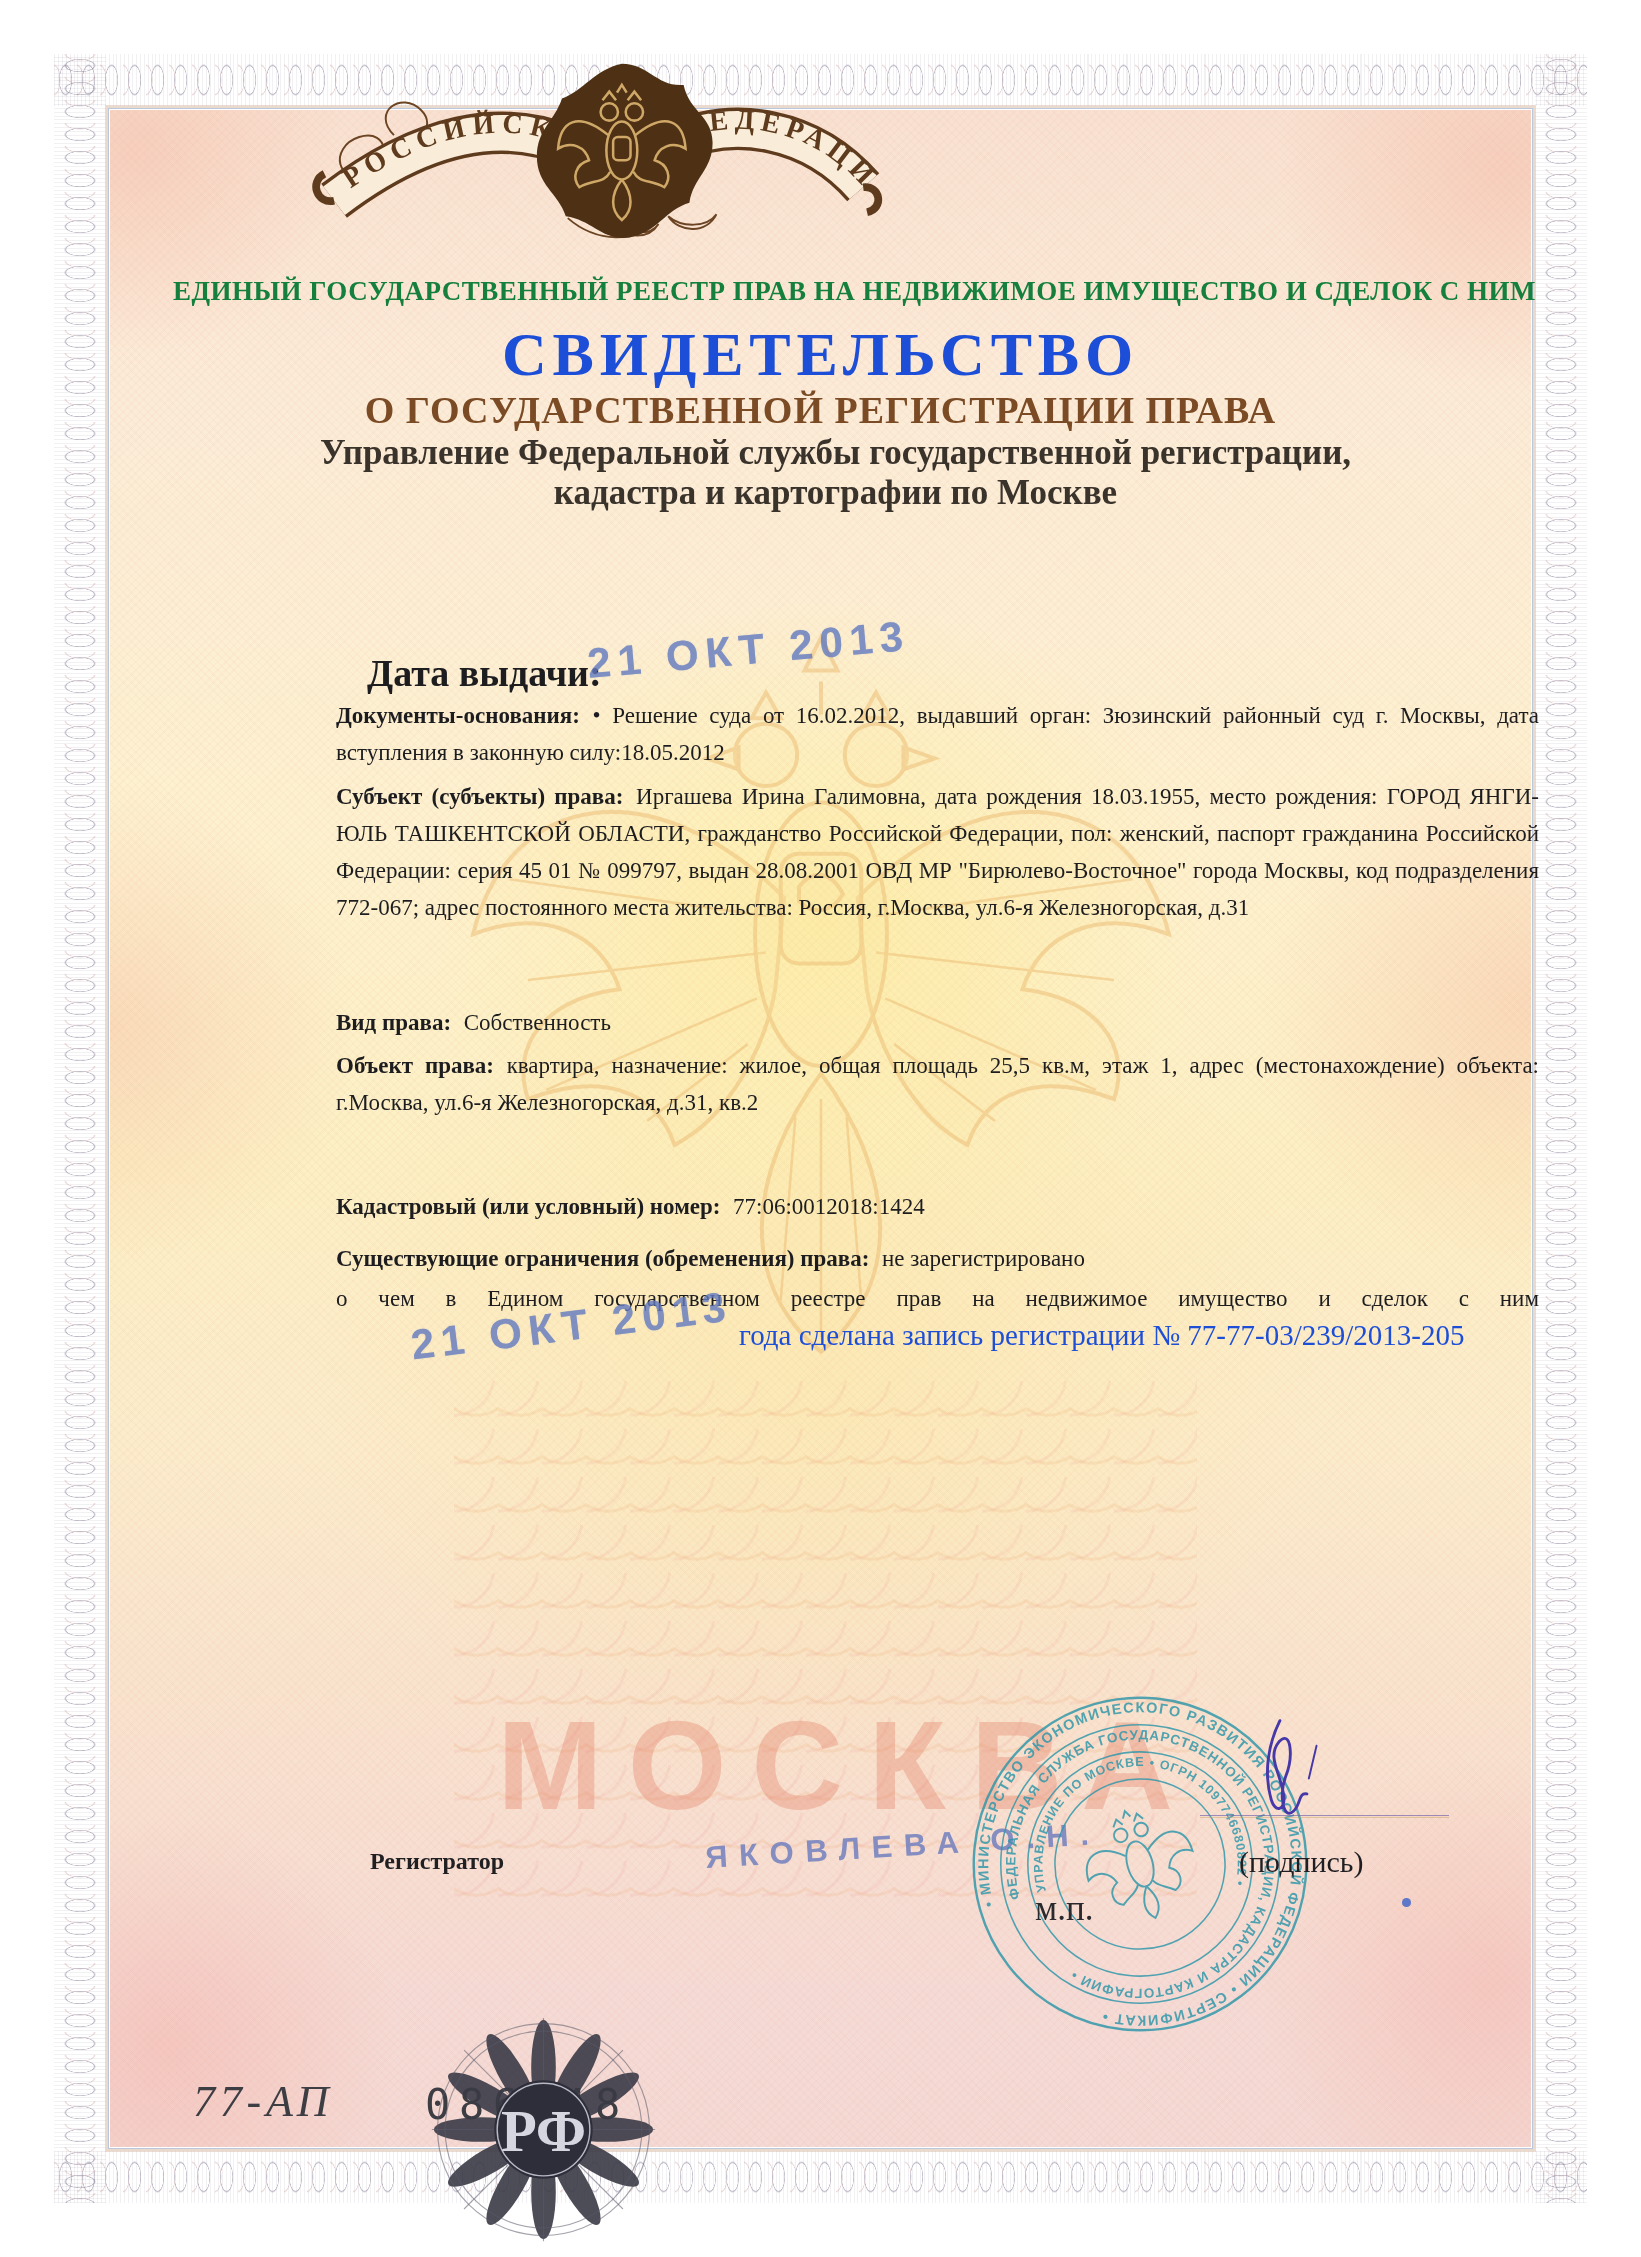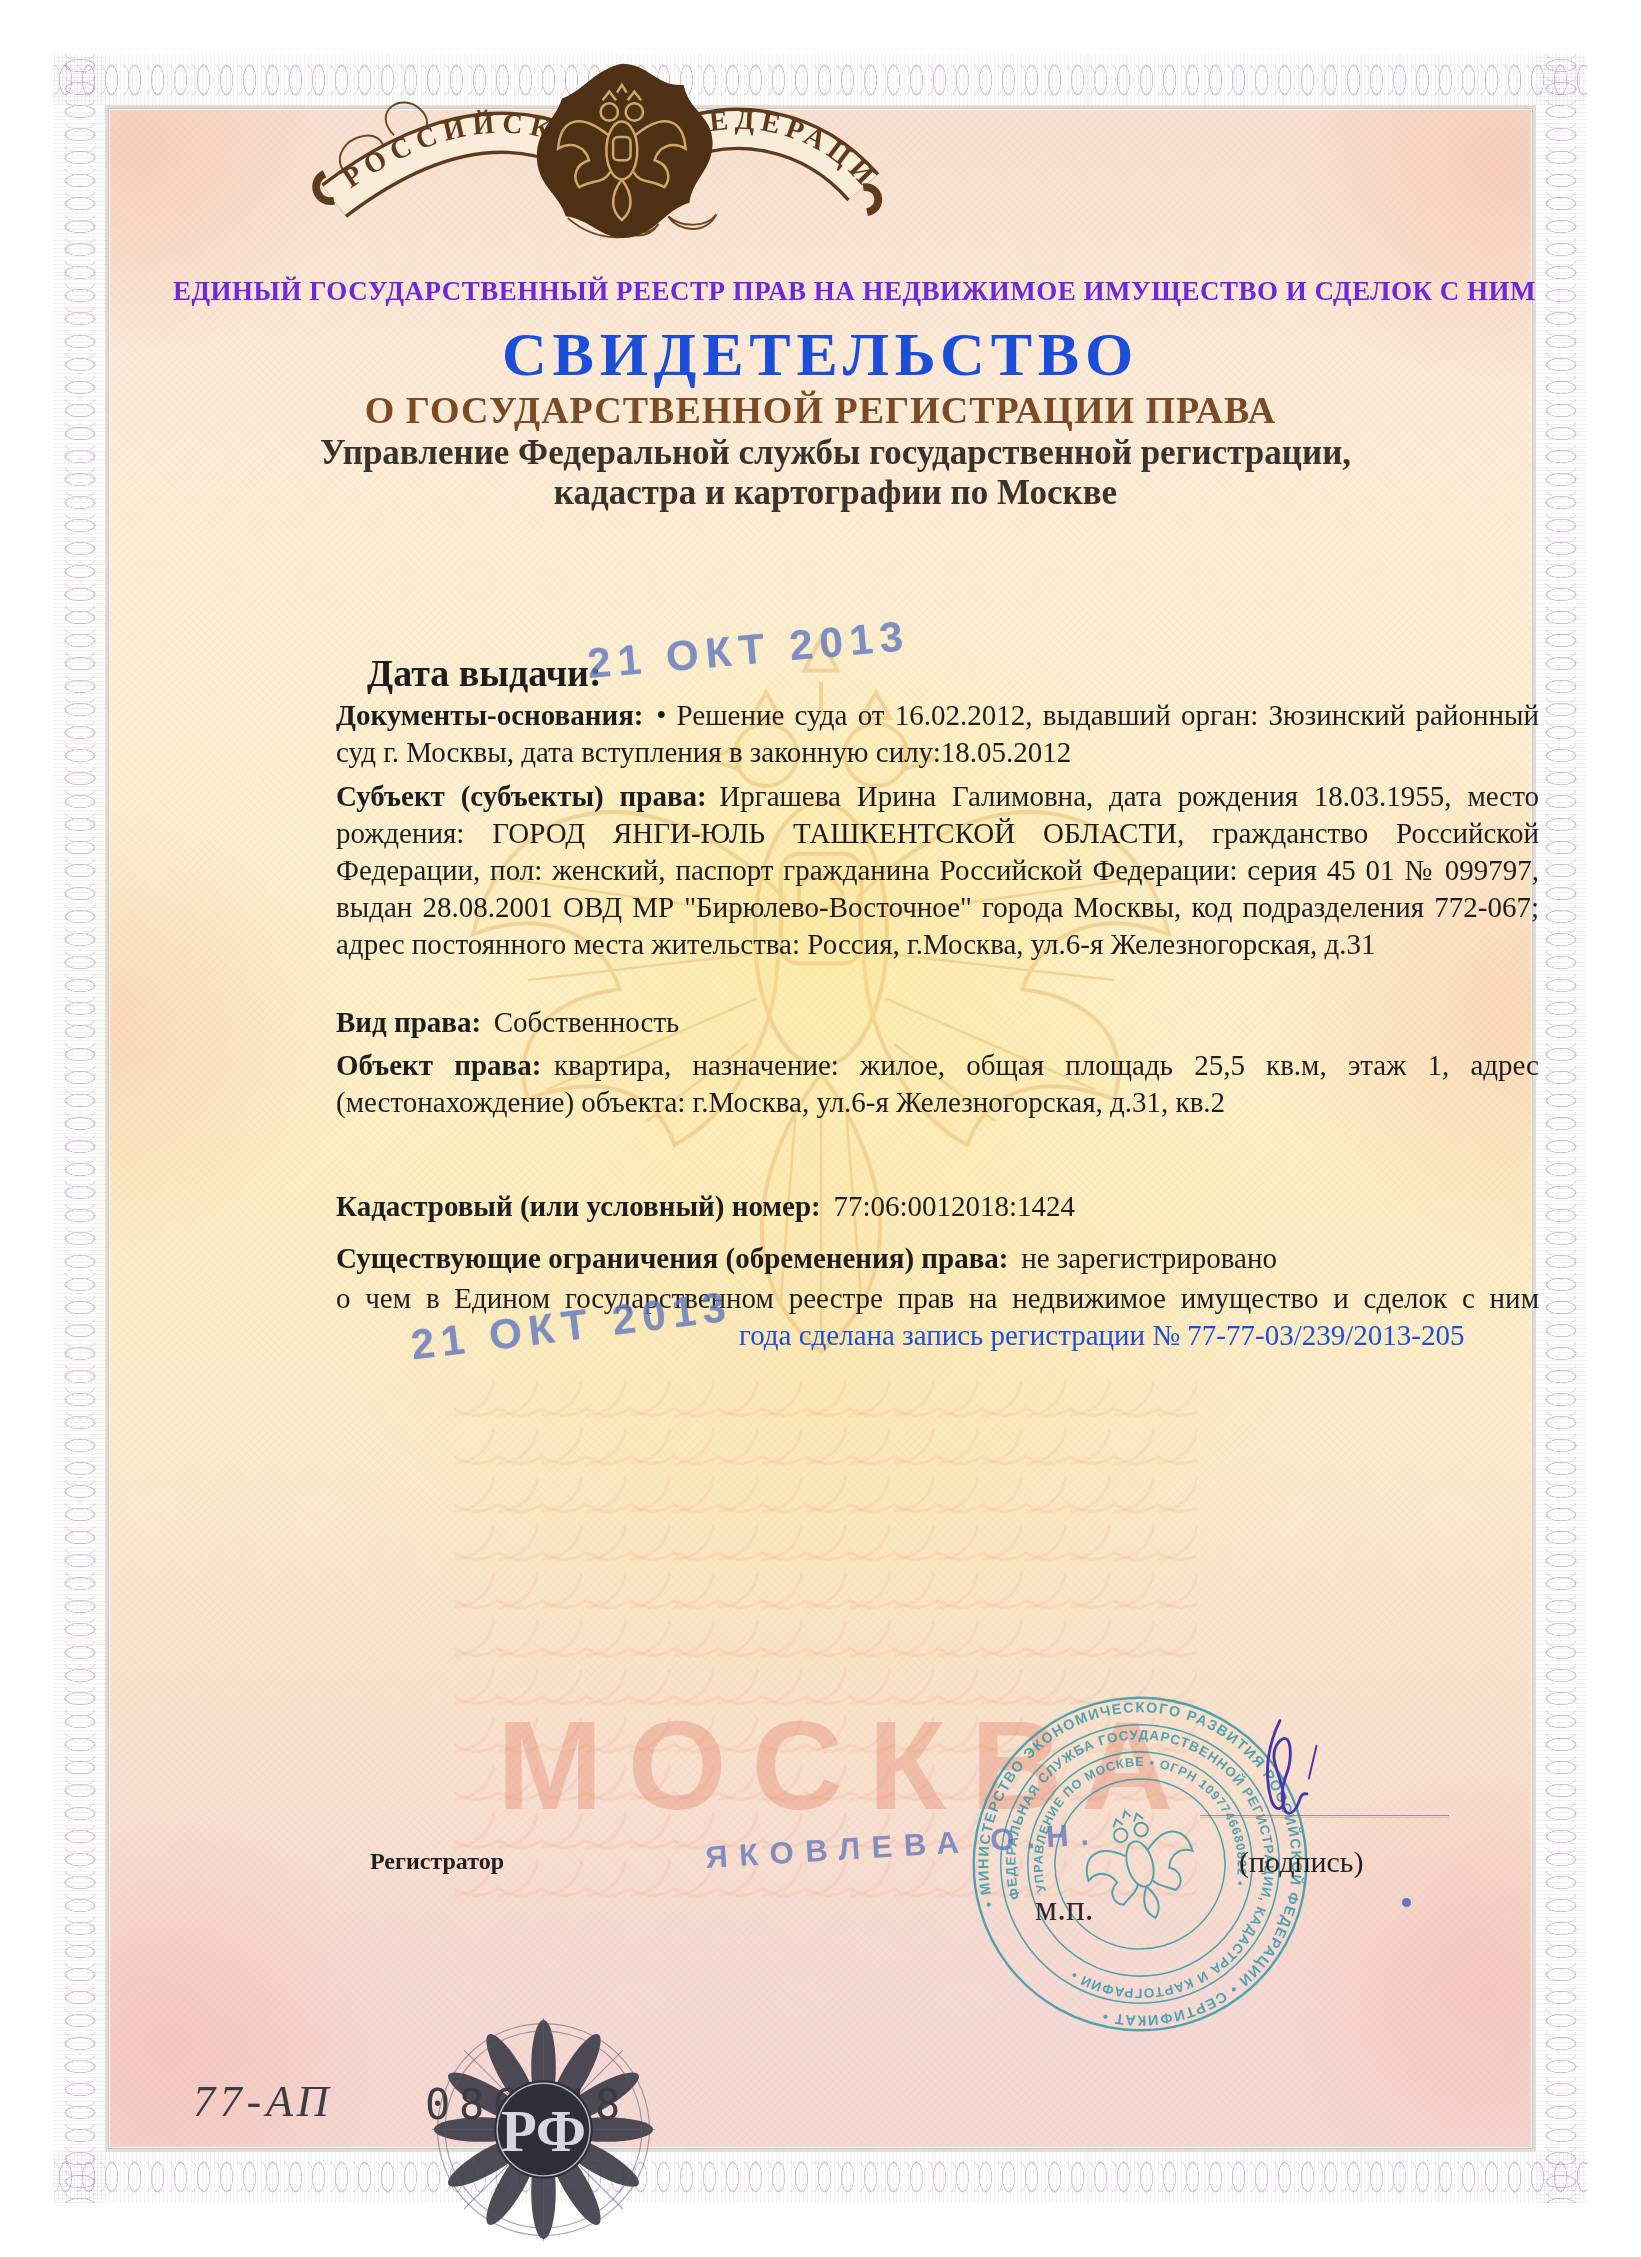--- a/index.html
+++ b/index.html
@@ -53,27 +53,27 @@
   }
   .drapes{
     position:absolute;left:454px;top:1381px;width:743px;height:521px;opacity:.55;
     background-image:
       radial-gradient(circle 44px at 22px -5.8px, transparent 38px, rgba(232,148,84,.25) 39px 41px, transparent 42px),
       radial-gradient(circle 44px at 0px -5.8px, transparent 38px, rgba(230,120,120,.18) 39px 41px, transparent 42px);
     background-size:44px 48px,44px 48px;
   }
   
   .centerline{position:absolute;left:111px;width:1419px;text-align:center;margin:0;}
-  .registry-line{top:276px;font-size:27px;font-weight:bold;color:#6d28d9;letter-spacing:0.5px;left:145px;}
+  .registry-line{top:276px;font-size:27px;font-weight:bold;color:#15803d;letter-spacing:0.5px;left:145px;}
   .doc-title{top:319px;font-size:62px;font-weight:bold;color:#1d4ed8;letter-spacing:5.8px;}
   .doc-subtitle{top:388px;font-size:38px;font-weight:bold;color:#7b4b25;letter-spacing:1px;}
   .authority{font-size:35px;font-weight:bold;color:#3a332b;left:126px;}
   .auth1{top:433px;}
   .auth2{top:473px;}
-  .para{position:absolute;left:336px;width:1203px;font-size:29px;line-height:37px;color:#1d1d20;text-align:justify;margin:0;}
+  .para{position:absolute;left:336px;width:1203px;font-size:23px;line-height:37px;color:#1d1d20;text-align:justify;margin:0;}
   .para b{font-weight:bold;}
   .rlabel{margin-right:12.6px;}
   .single{text-align:left;}
   .stretch{text-align-last:justify;}
   .field-label{position:absolute;font-size:38px;font-weight:bold;color:#1d1d20;margin:0;}
   
   .ink-date{
     position:absolute;font-family:"Liberation Sans",sans-serif;font-weight:bold;
     font-size:42px;letter-spacing:6.8px;color:#6179c0;opacity:.8;white-space:nowrap;
     text-shadow:0 0 1px rgba(97,121,192,.6);

